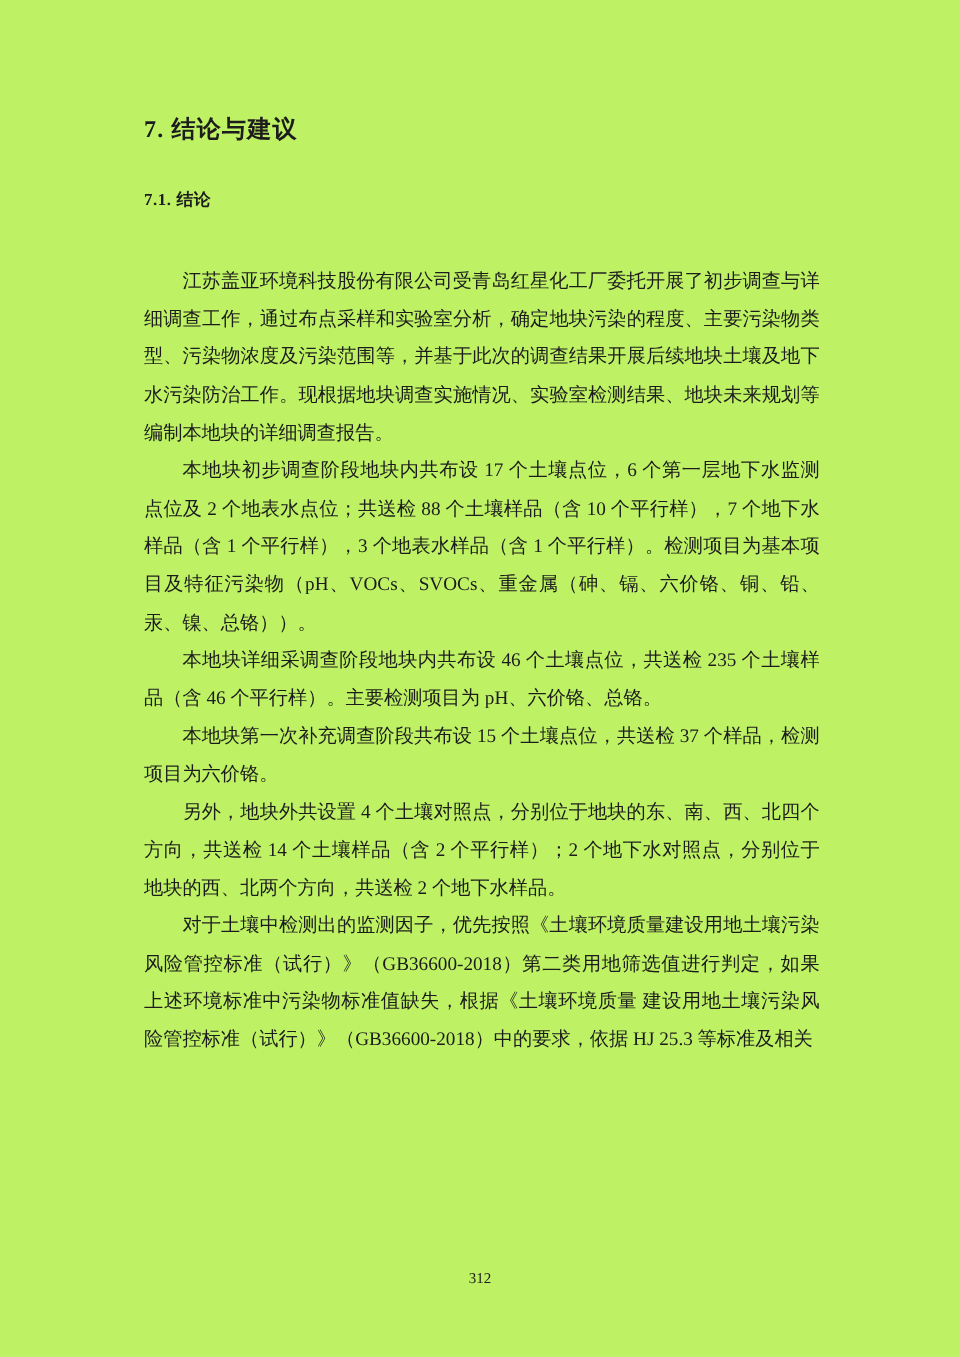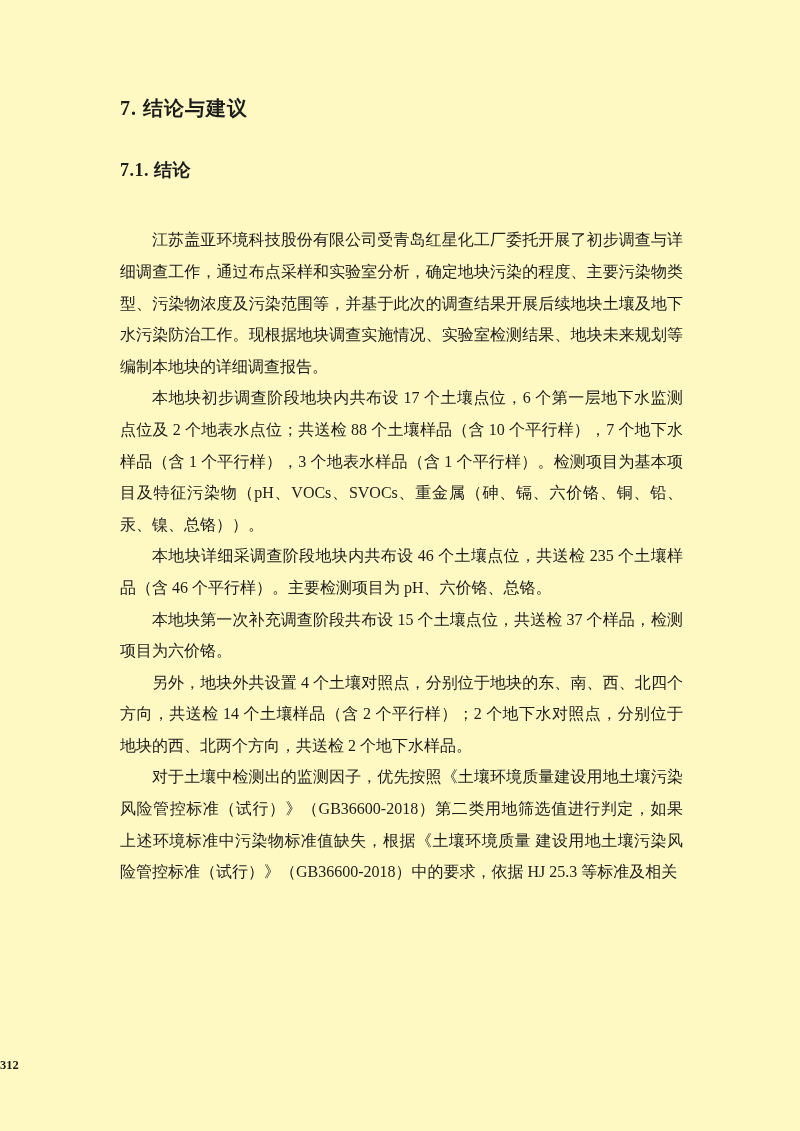--- a/index.html
+++ b/index.html
@@ -5,36 +5,36 @@
   html, body {
     margin: 0;
     padding: 0;
     background: #ffffff;
   }
   .page {
     position: relative;
     width: 800px;
     height: 1131px;
     margin: 0 auto;
-    background: #fef9c3;
+    background: #bef264;
     overflow: hidden;
     box-sizing: border-box;
     padding: 95px 117px 0 120px;
     font-family: "Liberation Serif", "DejaVu Serif", serif;
     color: #1c1c1c;
   }
   .chapter-heading {
     font-size: 20px;
     font-weight: bold;
     margin: 0 0 0 0;
     line-height: 1.3;
     letter-spacing: 1px;
   }
   .section-heading {
-    font-size: 18px;
+    font-size: 14px;
     font-weight: bold;
     margin: 38px 0 0 0;
     line-height: 1.3;
     letter-spacing: 0.5px;
   }
   .body-paragraphs {
     margin-top: 42px;
   }
   .body-para {
     margin: 0;
@@ -43,25 +43,24 @@
     text-align: justify;
     text-justify: inter-ideograph;
     text-indent: 2em;
     word-break: break-all;
   }
   .page-number {
     position: absolute;
     left: 0;
     right: 0;
     top: 1058px;
-    text-align: left;
+    text-align: center;
     font-size: 12.5px;
     color: #1c1c1c;
     font-family: "Liberation Serif", "DejaVu Serif", serif;
-    font-weight: bold;
   }
 </style>
 </head>
 <body>
 
 <div class="page">
   <h1 class="chapter-heading">7. 结论与建议</h1>
 
   <h2 class="section-heading">7.1. 结论</h2>
 

